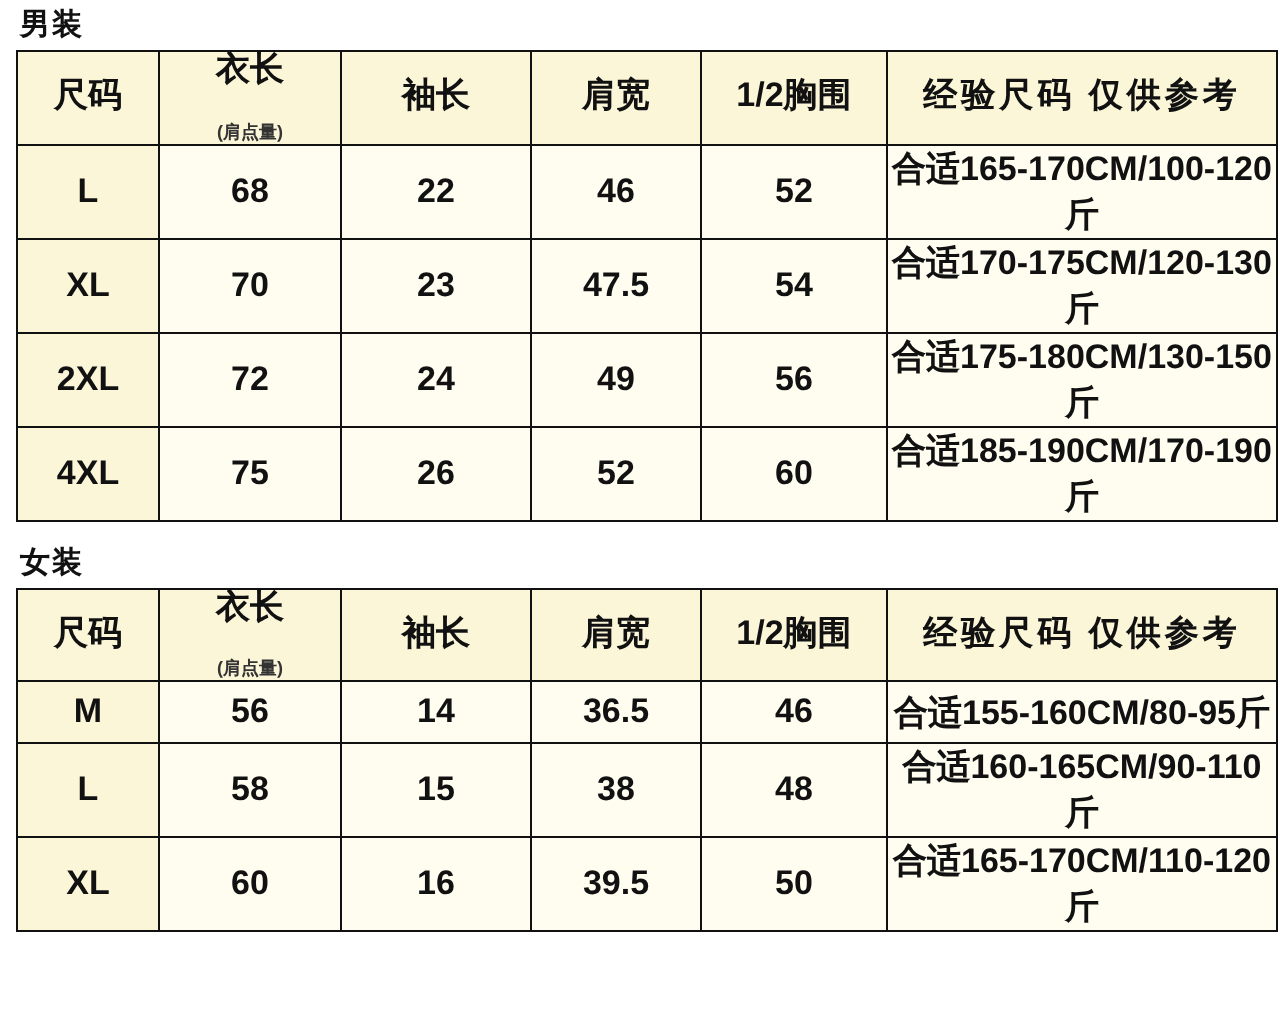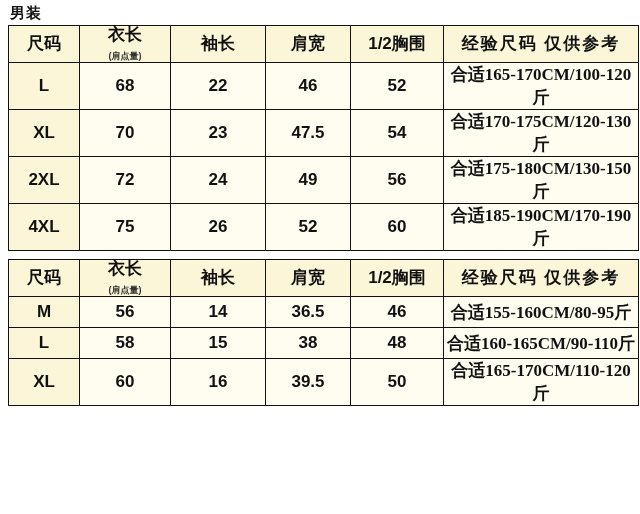--- a/index.html
+++ b/index.html
@@ -56,36 +56,35 @@
     font-size: 17px;
     font-weight: bold;
     line-height: 1.1;
   }
   thead td.head-cell .sub {
     display: block;
     font-size: 9px;
     font-weight: bold;
     color: #333333;
     line-height: 1.1;
-    margin-top: 7px;
+    margin-top: 17px;
   }
   tbody td {
     background: #fffdf0;
   }
   tbody td.sz {
     background: #fbf6d8;
     font-size: 17px;
   }
   td.note {
     font-size: 15px;
     font-weight: bold;
     text-align: left;
     padding-left: 12px;
     letter-spacing: 0px;
-    font-family: Liberation Serif, serif;
   }
   thead td.note-head {
     text-align: center;
     padding-left: 0;
     letter-spacing: 2px;
   }
   .col-size   { width: 70px; }
   .col-len    { width: 90px; }
   .col-sleeve { width: 94px; }
   .col-shoul  { width: 84px; }
@@ -157,20 +156,21 @@
           <td>60</td>
           <td class="note">合适185-190CM/170-190斤</td>
         </tr>
       </tbody>
     </table>
   </div>
 
   <div class="gap"></div>
 
   <div class="section">
+    <div class="section-title">女装</div>
     <table class="size-table">
       <thead>
         <tr>
           <td class="head-cell col-size">
             <span>尺码</span>
           </td>
           <td class="head-cell col-len">
             <span>衣长</span>
             <span class="sub">(肩点量)</span>
           </td>

